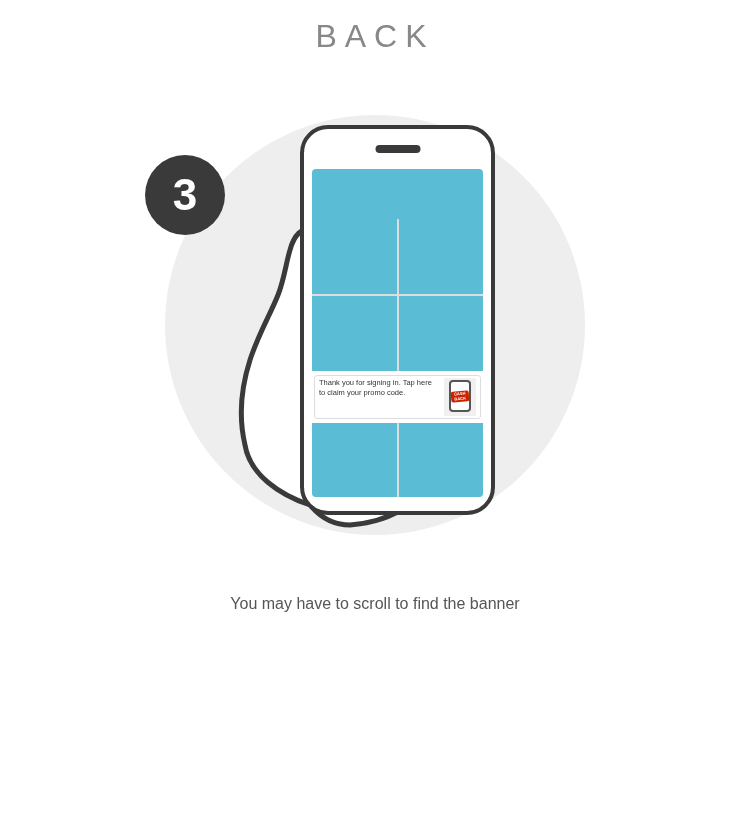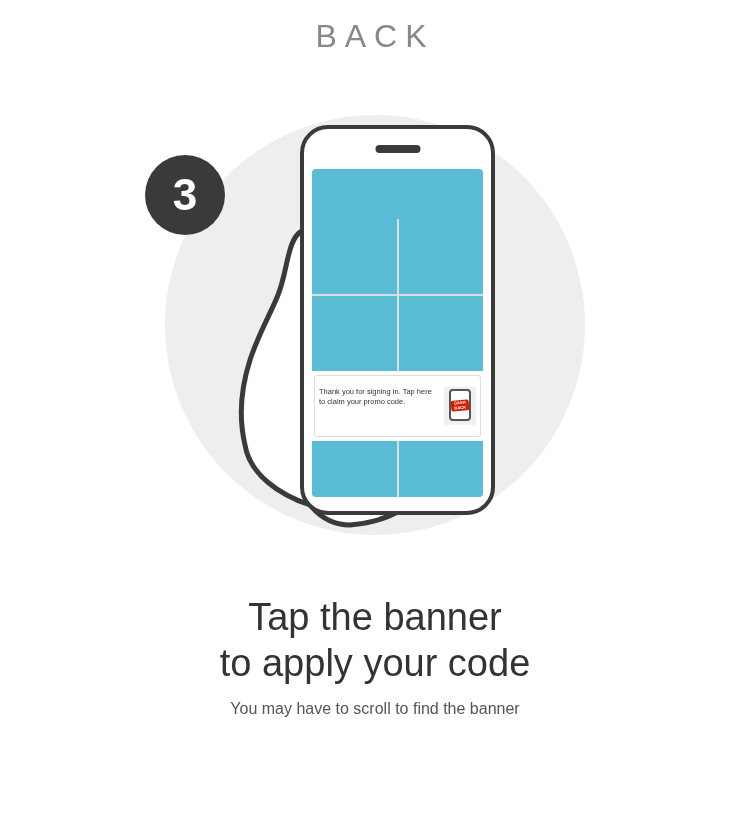--- a/index.html
+++ b/index.html
@@ -131,21 +131,21 @@
     .screen-grid-cell {
       background: #5bbcd6;
     }
 
     
     .screen-notification {
       margin: 4px 2px;
       background: #ffffff;
       border: 1px solid #dddddd;
       border-radius: 3px;
-      padding: 11px 4px;
+      padding: 2px 4px;
       display: flex;
       align-items: flex-start;
       gap: 4px;
     }
 
     .notif-text {
       font-size: 7.5px;
       color: #333333;
       line-height: 1.35;
       flex: 1;
@@ -312,17 +312,14 @@
           <div class="screen-grid-cell"></div>
           <div class="screen-grid-cell"></div>
         </div>
       </div>
     </div>
 
   </div>
 </div>
 
 <div class="text-area">
-  <div class="main-heading">
-    Tap the banner<br>to apply your code
-  </div>
   <div class="sub-heading">You may have to scroll to find the banner</div>
 </div>
 
 </body></html>

